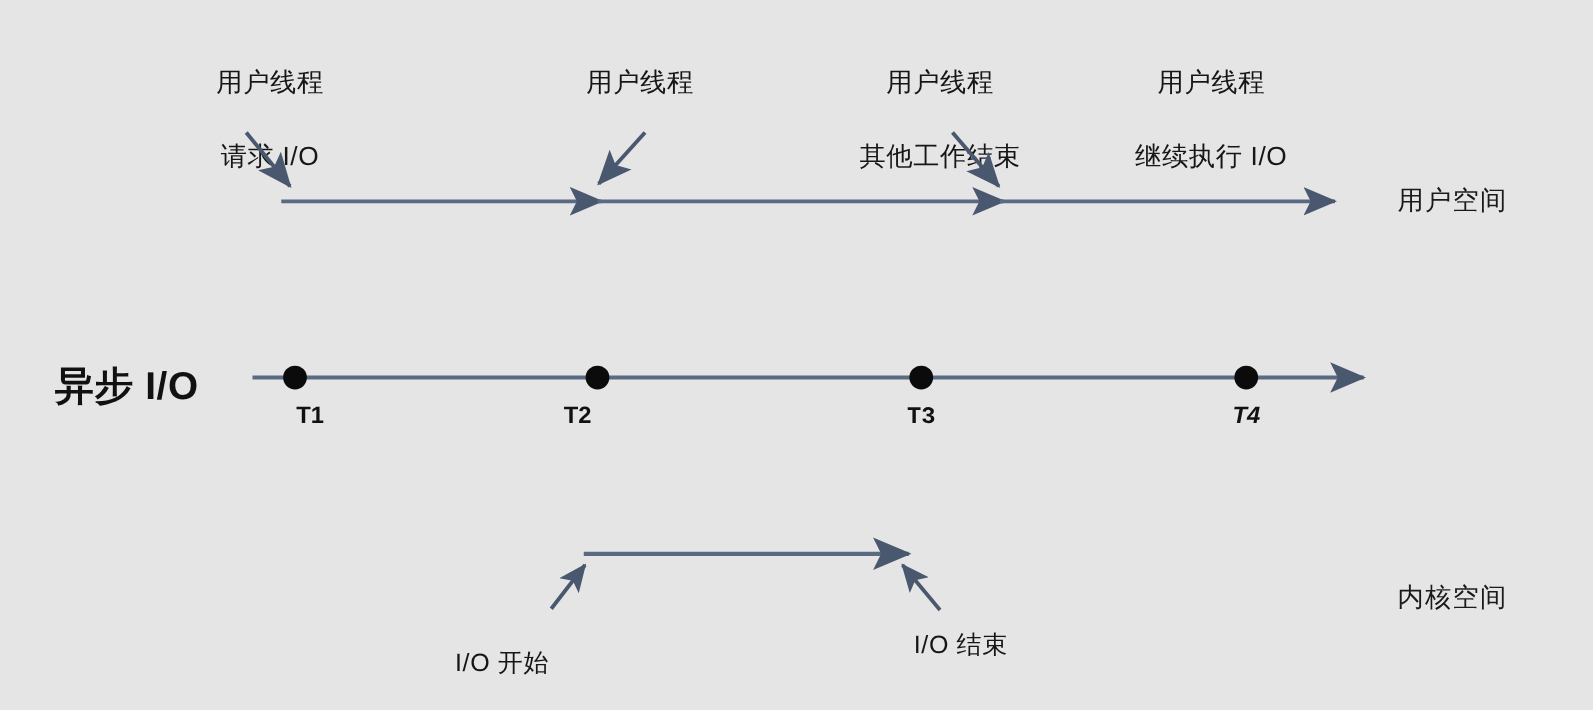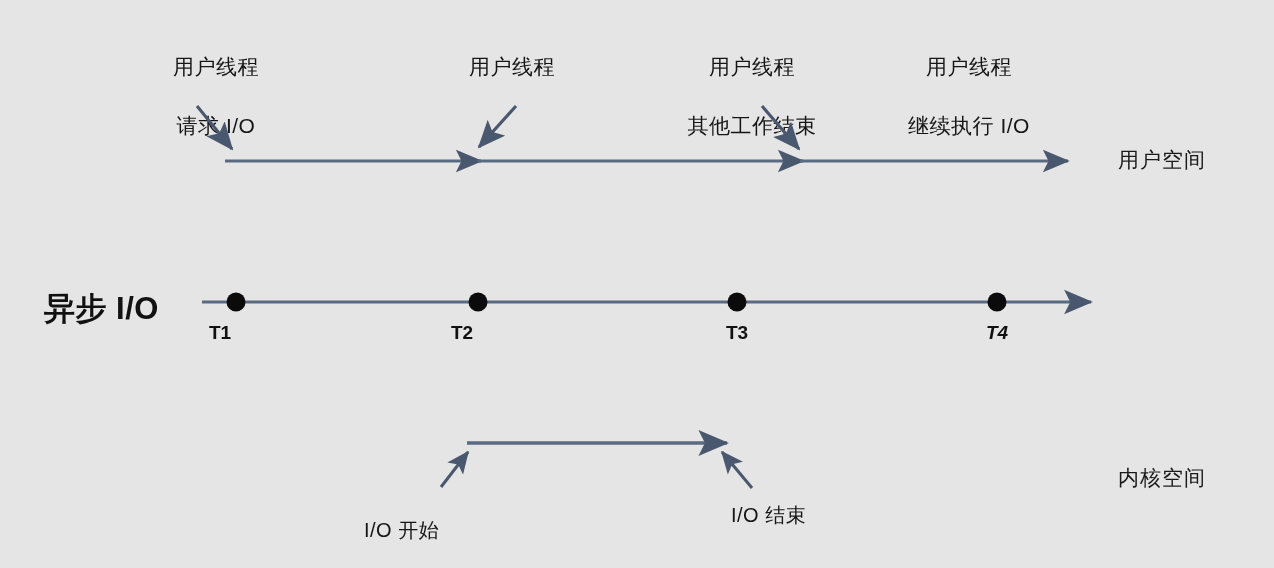--- a/index.html
+++ b/index.html
@@ -86,23 +86,23 @@
 
   <div class="abs cn-label" style="left:866px; top:22px; width:206px;">
     <div>用户线程</div>
     <div>继续执行 I/O</div>
   </div>
 
   <div class="abs space-label" style="left:1118px; top:146px;text-align:center;">用户空间</div>
 
   <div class="abs row-title" style="left:44px; top:288px;">异步 I/O</div>
 
-  <div class="abs tick-label" style="left:190px; top:322px; width:60px;">T1</div>
+  <div class="abs tick-label" style="left:218px; top:322px; width:60px;">T1</div>
   <div class="abs tick-label" style="left:432px; top:322px; width:60px;">T2</div>
-  <div class="abs tick-label" style="left:707px; top:322px; width:60px;">T3</div>
+  <div class="abs tick-label" style="left:707px; top:322px; width:60px;font-family:Liberation Mono, monospace;">T3</div>
   <div class="abs tick-label" style="left:967px; top:322px; width:60px;font-style:italic;">T4</div>
 
   <div class="abs io-label" style="left:364px; top:489px;margin-top:28px;">I/O 开始</div>
 
   <div class="abs io-label" style="left:731px; top:502px;">I/O 结束</div>
 
   <div class="abs space-label" style="left:1118px; top:464px;">内核空间</div>
 
   <svg class="svg-layer" viewBox="0 0 1274 568">
     <defs>

